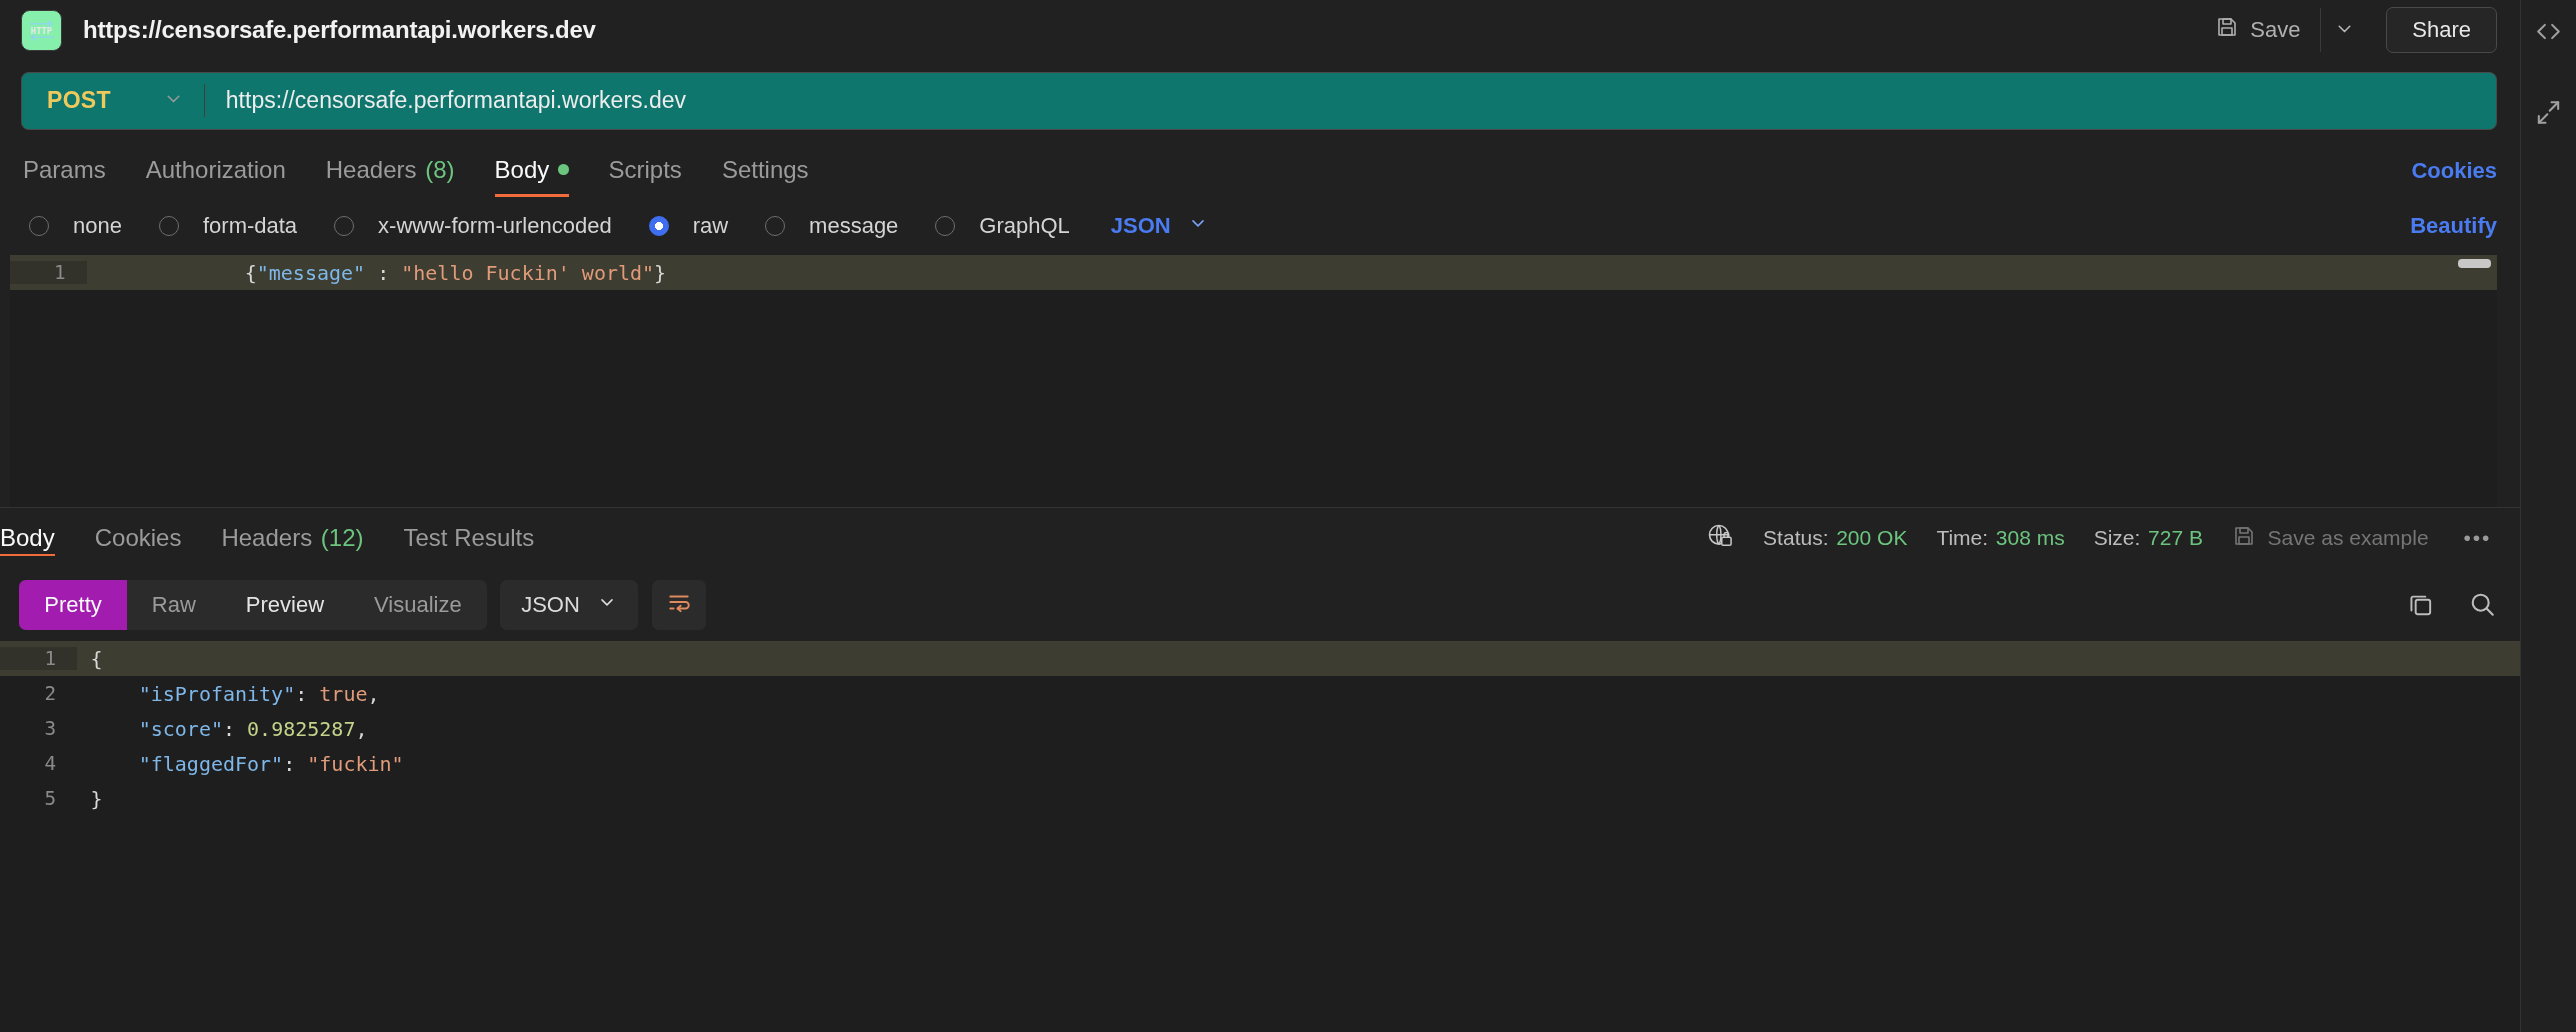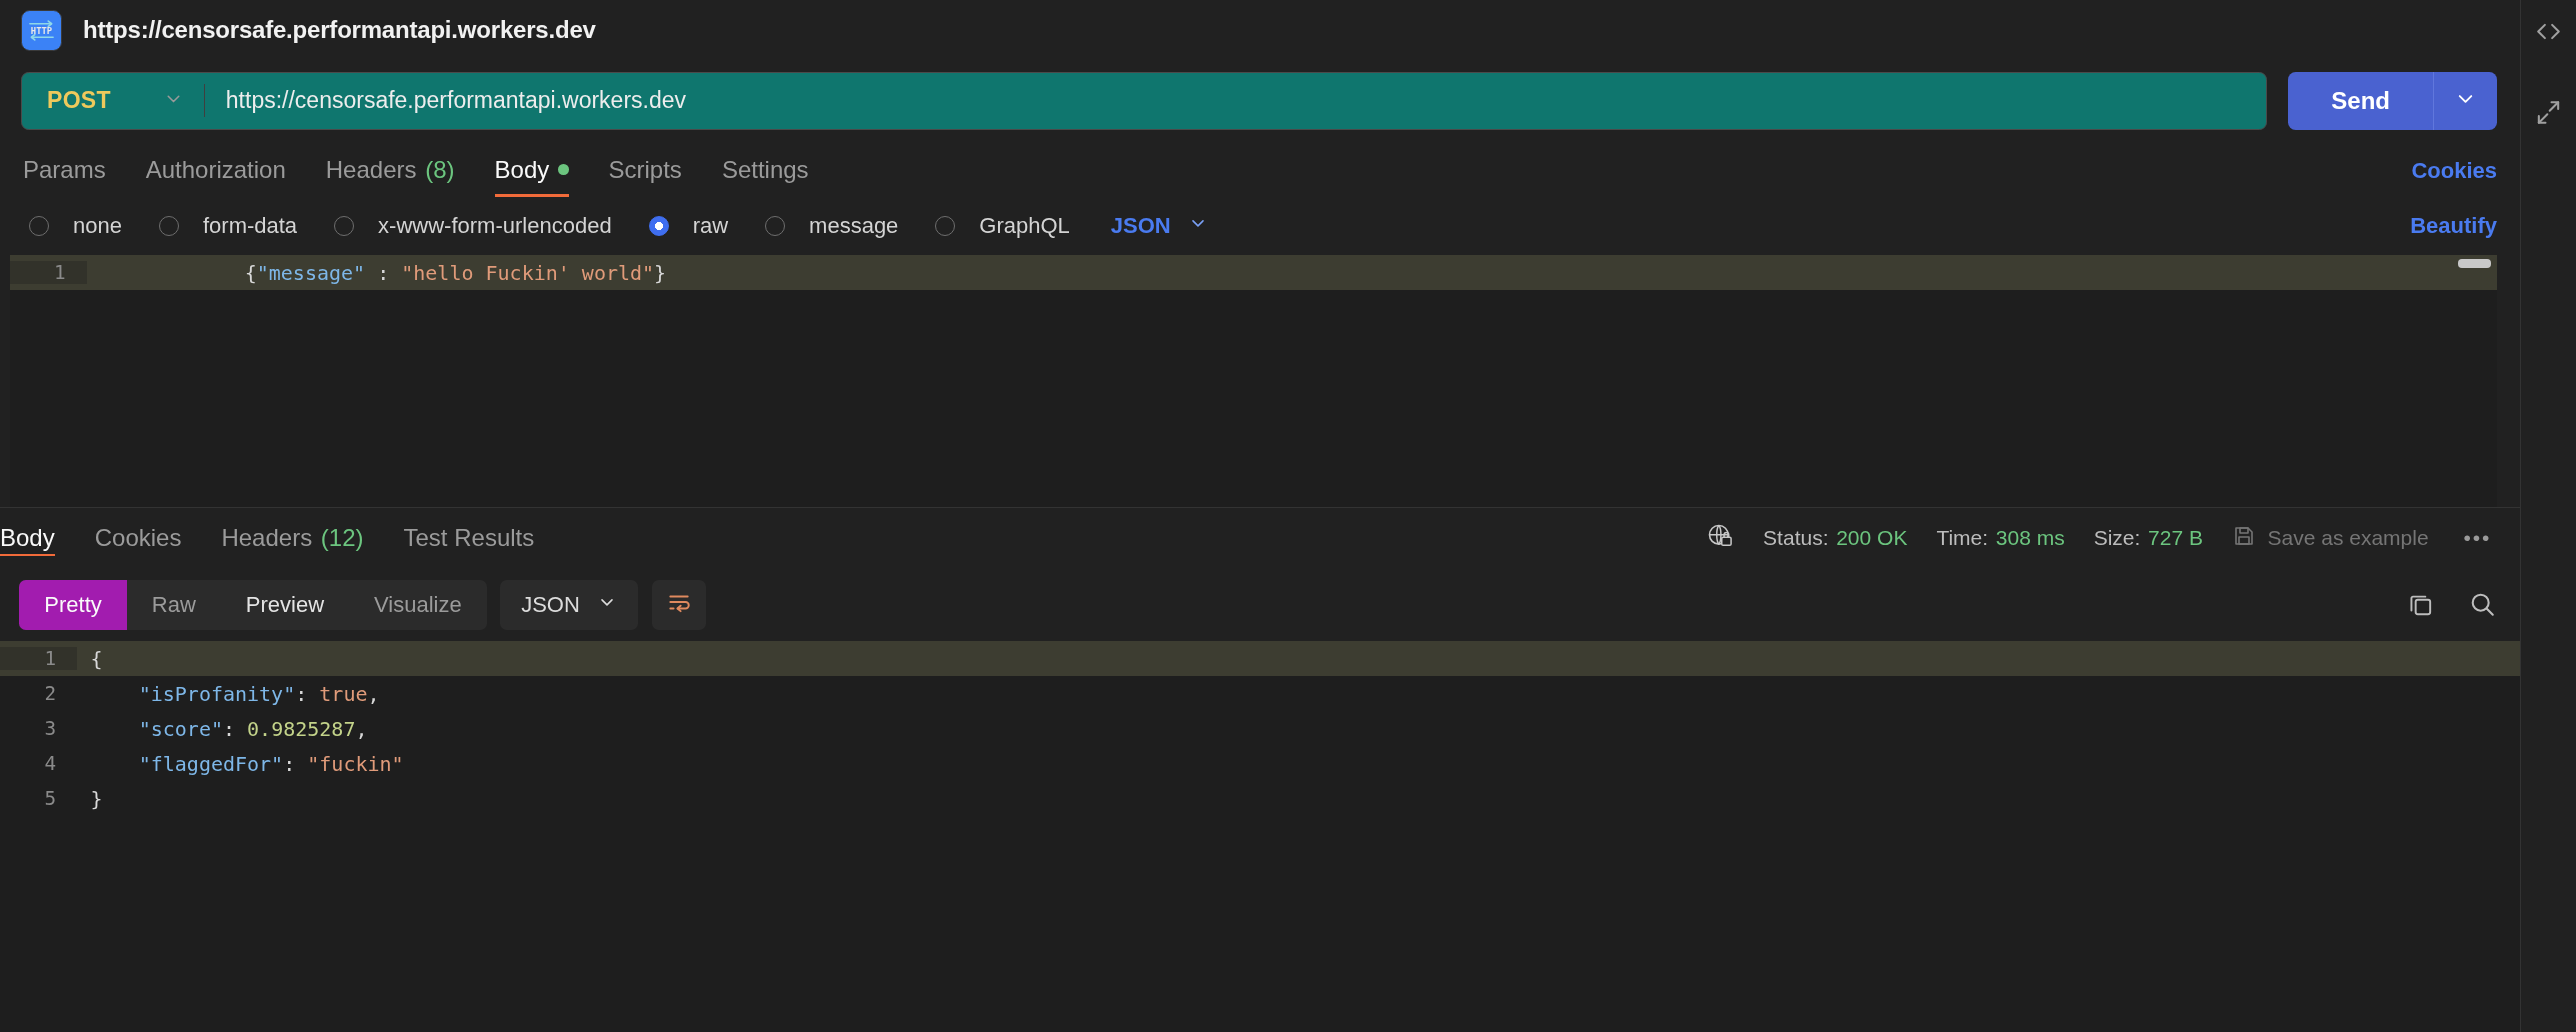--- a/index.html
+++ b/index.html
@@ -32,21 +32,21 @@
   .topbar {
     height: 60px;
     display: flex;
     align-items: center;
     padding: 0 0 0 21px;
     flex: none;
   }
   .http-badge {
     width: 41px; height: 41px;
     border-radius: 8.7px;
-    background: #3b82f6;
+    background: #86efac;
     border: 1px solid #3a3a3a;
     display: flex; align-items: center; justify-content: center;
     flex: none;
   }
   .http-badge svg { display: block; }
   .req-title {
     margin-left: 21px;
     font-size: 24px;
     font-weight: bold;
     color: #f2f2f2;
@@ -410,43 +410,53 @@
         <svg width="29" height="27" viewBox="0 0 30 28" fill="none">
           <path d="M3 7h22" stroke="#8fd8e8" stroke-width="1.7" stroke-linecap="round"></path>
           <path d="M22 4.2 25.5 7 22 9.8" stroke="#8fd8e8" stroke-width="1.7" stroke-linecap="round" stroke-linejoin="round"></path>
           <path d="M27 21H5" stroke="#8fd8e8" stroke-width="1.7" stroke-linecap="round"></path>
           <path d="M8 18.2 4.5 21 8 23.8" stroke="#8fd8e8" stroke-width="1.7" stroke-linecap="round" stroke-linejoin="round"></path>
           <text x="15" y="17.5" font-family="DejaVu Sans Mono, monospace" font-size="9.2" font-weight="bold" fill="#e8e8e8" text-anchor="middle">HTTP</text>
         </svg>
       </div>
       <div class="req-title">https://censorsafe.performantapi.workers.dev</div>
 
+      <div class="topbar-right">
+        <div class="save-btn">
+          <span>
+            <svg width="24" height="24" viewBox="0 0 24 24" fill="none">
+              <path d="M4 4h12l4 4v12H4V4z" stroke="#b0b0b0" stroke-width="1.6" stroke-linejoin="round"></path>
+              <path d="M8 4h8v5H8V4z" stroke="#b0b0b0" stroke-width="1.6" stroke-linejoin="round"></path>
+              <path d="M7 13h10v7H7v-7z" stroke="#b0b0b0" stroke-width="1.6" stroke-linejoin="round"></path>
+            </svg>
+          </span>
+          <span>Save</span>
+        </div>
+        <div class="save-caret">
+          <span>
+            <svg width="21" height="21" viewBox="0 0 24 24" fill="none">
+              <path d="M6 9.5 12 15.5 18 9.5" stroke="#b8b8b8" stroke-width="1.8" stroke-linecap="round" stroke-linejoin="round"></path>
+            </svg>
+          </span>
+        </div>
+        <div class="share-btn">Share</div>
+      </div>
     </div>
 
     <div class="urlrow">
       <div class="url-wrap">
         <div class="method-sel">
           <span class="method-name">POST</span>
           <span>
             <svg width="21" height="21" viewBox="0 0 24 24" fill="none">
               <path d="M6 9.5 12 15.5 18 9.5" stroke="#9a9a9a" stroke-width="1.8" stroke-linecap="round" stroke-linejoin="round"></path>
             </svg>
           </span>
         </div>
         <input class="url-input" type="text" value="https://censorsafe.performantapi.workers.dev" style="">
-      </div>
-      <div class="send-group">
-        <button class="send-btn">Send</button>
-        <div class="send-caret">
-          <span>
-            <svg width="23" height="23" viewBox="0 0 24 24" fill="none">
-              <path d="M6 9.5 12 15.5 18 9.5" stroke="#ffffff" stroke-width="2" stroke-linecap="round" stroke-linejoin="round"></path>
-            </svg>
-          </span>
-        </div>
       </div>
     </div>
 
     <div class="reqtabs">
       <div class="tab">
         <span>Params</span>
       </div>
       <div class="tab">
         <span>Authorization</span>
       </div>

